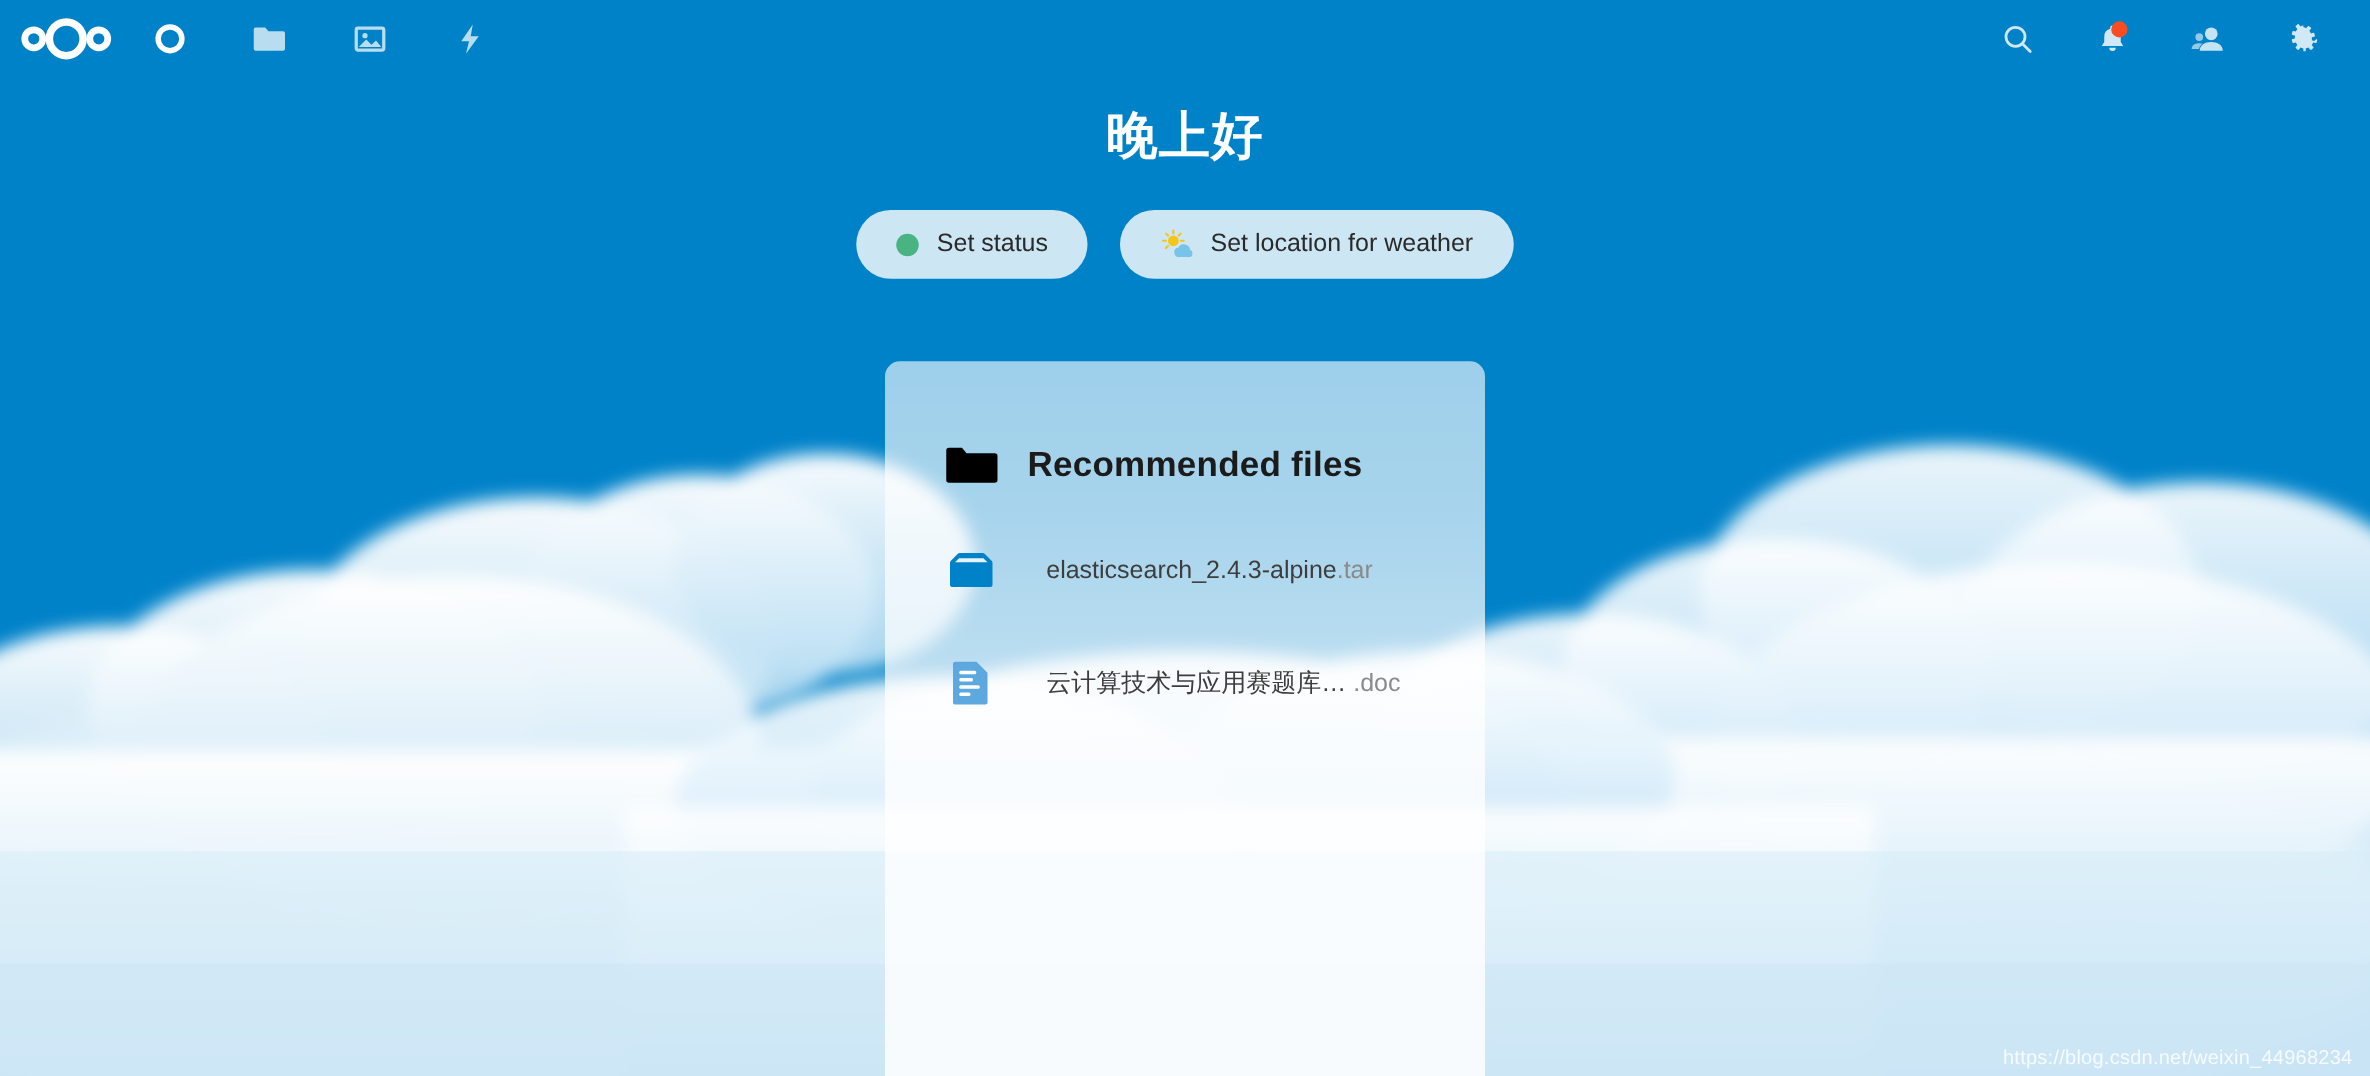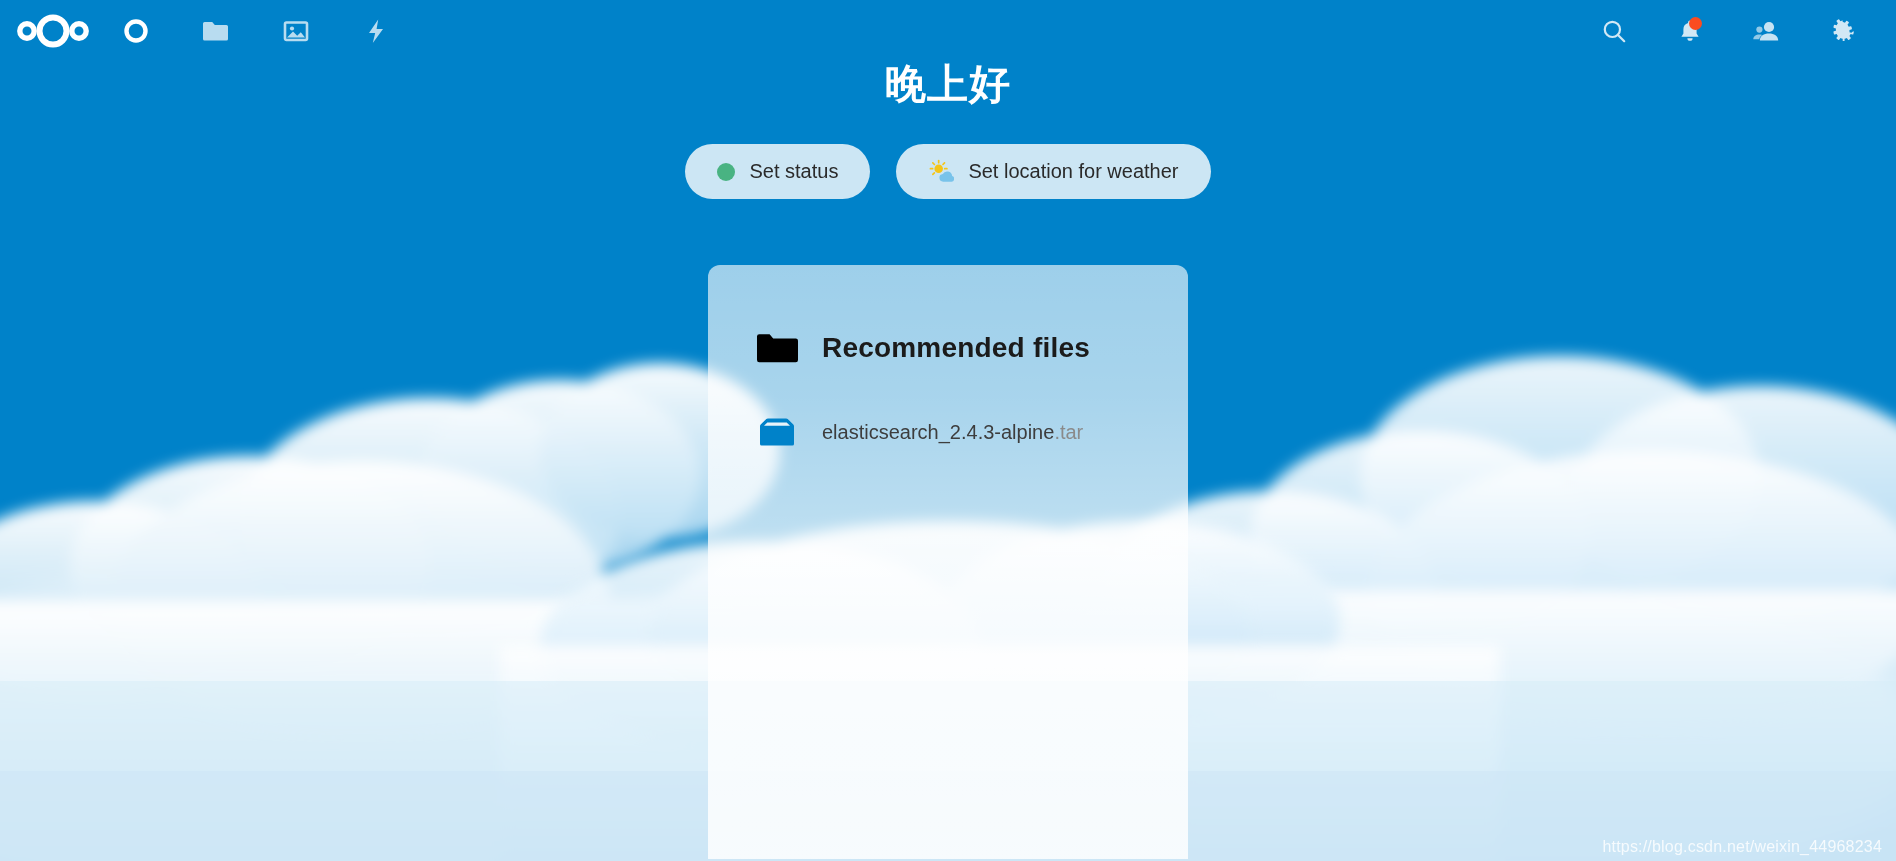--- a/index.html
+++ b/index.html
@@ -82,21 +82,21 @@
     width: 1896px; height: 861px;
     z-index: 20;
     display: flex;
     flex-direction: column;
     align-items: center;
     pointer-events: none;
   }
   #dashboard > * { pointer-events: auto; }
 
   #greeting {
-    margin-top: 64px;
+    margin-top: 88px;
     font-size: 41px;
     font-weight: bold;
     color: #ffffff;
     letter-spacing: 1px;
     line-height: 1;
   }
 
   #status-row {
     margin-top: 39px;
     display: flex;
@@ -151,21 +151,21 @@
     font-size: 28px;
     font-weight: bold;
     color: #1b1b1b;
     letter-spacing: .2px;
   }
 
   .file-list { padding: 0; }
   .file-row {
     display: flex;
     align-items: center;
-    gap: 24px;
+    gap: 39px;
     height: 90px;
     padding-left: 48px;
     cursor: pointer;
   }
   .file-ico { width: 42px; height: 42px; flex: 0 0 auto; }
   .file-name {
     font-size: 20px;
     color: #3d3d3d;
     white-space: nowrap;
     overflow: hidden;
@@ -365,20 +365,32 @@
       <div class="file-row">
         <svg class="file-ico" viewBox="0 0 42 42" aria-hidden="true">
           <path d="M4 15.2c0-.6.25-1.2.7-1.6L10.3 8c.42-.38.96-.6 1.52-.6h18.36c.56 0 1.1.22 1.52.6l5.6 5.6c.45.4.7 1 .7 1.6V33a1.6 1.6 0 0 1-1.6 1.6H5.6A1.6 1.6 0 0 1 4 33z" fill="#0082c9"></path>
           <path d="M11.3 11.6h19.4l3.3 3.2H8z" fill="#e7f3fa"></path>
         </svg>
         <span class="file-name">
           <span>elasticsearch_2.4.3-alpine</span><span class="file-ext">.tar</span>
         </span>
       </div>
 
+      <div class="file-row">
+        <svg class="file-ico" viewBox="0 0 42 42" aria-hidden="true">
+          <path d="M8 4.4h17.2L34 13.1V37a1.6 1.6 0 0 1-1.6 1.6H8A1.6 1.6 0 0 1 6.4 37V6A1.6 1.6 0 0 1 8 4.4z" fill="#5ea8e0"></path>
+          <rect x="11.4" y="11.6" width="13.6" height="2.8" rx="1.2" fill="#ffffff"></rect>
+          <rect x="11.4" y="17.4" width="11.0" height="2.8" rx="1.2" fill="#ffffff"></rect>
+          <rect x="11.4" y="23.2" width="16.4" height="2.8" rx="1.2" fill="#ffffff"></rect>
+          <rect x="11.4" y="29.0" width="9.0" height="2.8" rx="1.2" fill="#ffffff"></rect>
+        </svg>
+        <span class="file-name">
+          <span>云计算技术与应用赛题库…</span><span class="file-ext"> .doc</span>
+        </span>
+      </div>
 
 
 
     </div>
   </div>
 </div>
 
 <div id="watermark">https://blog.csdn.net/weixin_44968234</div>
 
 </body></html>

